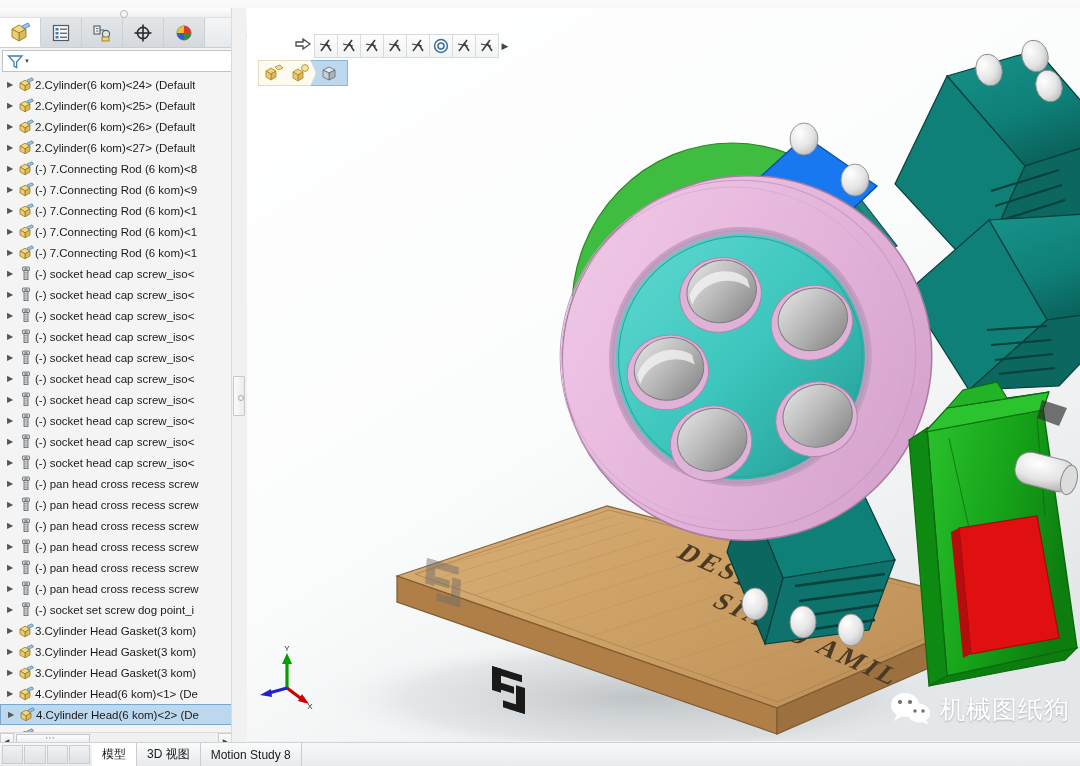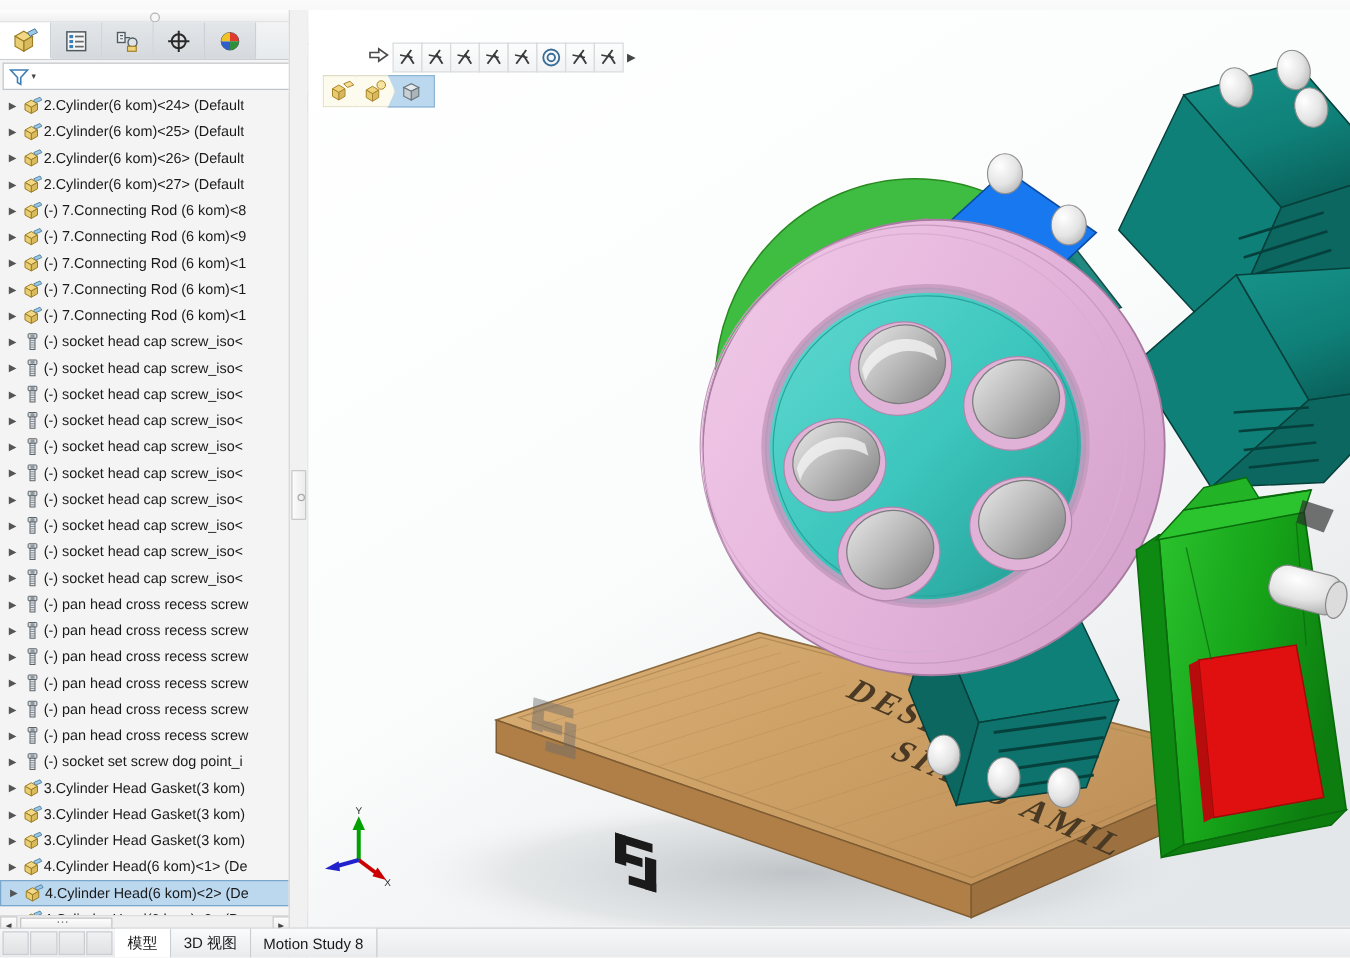--- a/index.html
+++ b/index.html
@@ -750,20 +750,33 @@
 
         <line x1="30" y1="45" x2="46" y2="57" stroke="#cc0000" stroke-width="3.2"></line>
         <path d="M52 61 L41 58 L45 51 Z" fill="#cc0000"></path>
         <text x="53" y="66" font-size="8" fill="#2b2b2b" text-anchor="middle" font-family="Liberation Sans, sans-serif">X</text>
 
         <line x1="30" y1="45" x2="12" y2="50" stroke="#2222cc" stroke-width="3.2"></line>
         <path d="M3 52 L14 46 L15 54 Z" fill="#2222cc"></path>
       </svg>
     </div>
 
+    <div class="watermark">
+      <svg width="42" height="36" viewBox="0 0 42 36">
+        <ellipse cx="15" cy="14" rx="14" ry="12" fill="#ffffff" opacity="0.95"></ellipse>
+        <path d="M7 23 L4 30 L11 26 Z" fill="#ffffff" opacity="0.95"></path>
+        <circle cx="10" cy="11" r="2.1" fill="#6e6e6e"></circle>
+        <circle cx="20" cy="11" r="2.1" fill="#6e6e6e"></circle>
+        <ellipse cx="29" cy="22" rx="11" ry="9.5" fill="#ffffff" opacity="0.95"></ellipse>
+        <path d="M36 29 L39 34 L33 31 Z" fill="#ffffff" opacity="0.95"></path>
+        <circle cx="25" cy="20" r="1.7" fill="#6e6e6e"></circle>
+        <circle cx="33" cy="20" r="1.7" fill="#6e6e6e"></circle>
+      </svg>
+      <div class="wm-text">机械图纸狗</div>
+    </div>
   </div>
 
   <div class="mate-toolbar">
     <div class="mt-first">
       <svg width="18" height="18" viewBox="0 0 18 18">
         <path d="M2 5 L9 5 L9 2 L16 7 L9 12 L9 9 L2 9 Z" fill="none" stroke="#4a4a4a" stroke-width="1.3"></path>
       </svg>
     </div>
 
     <div class="mt-btn">

